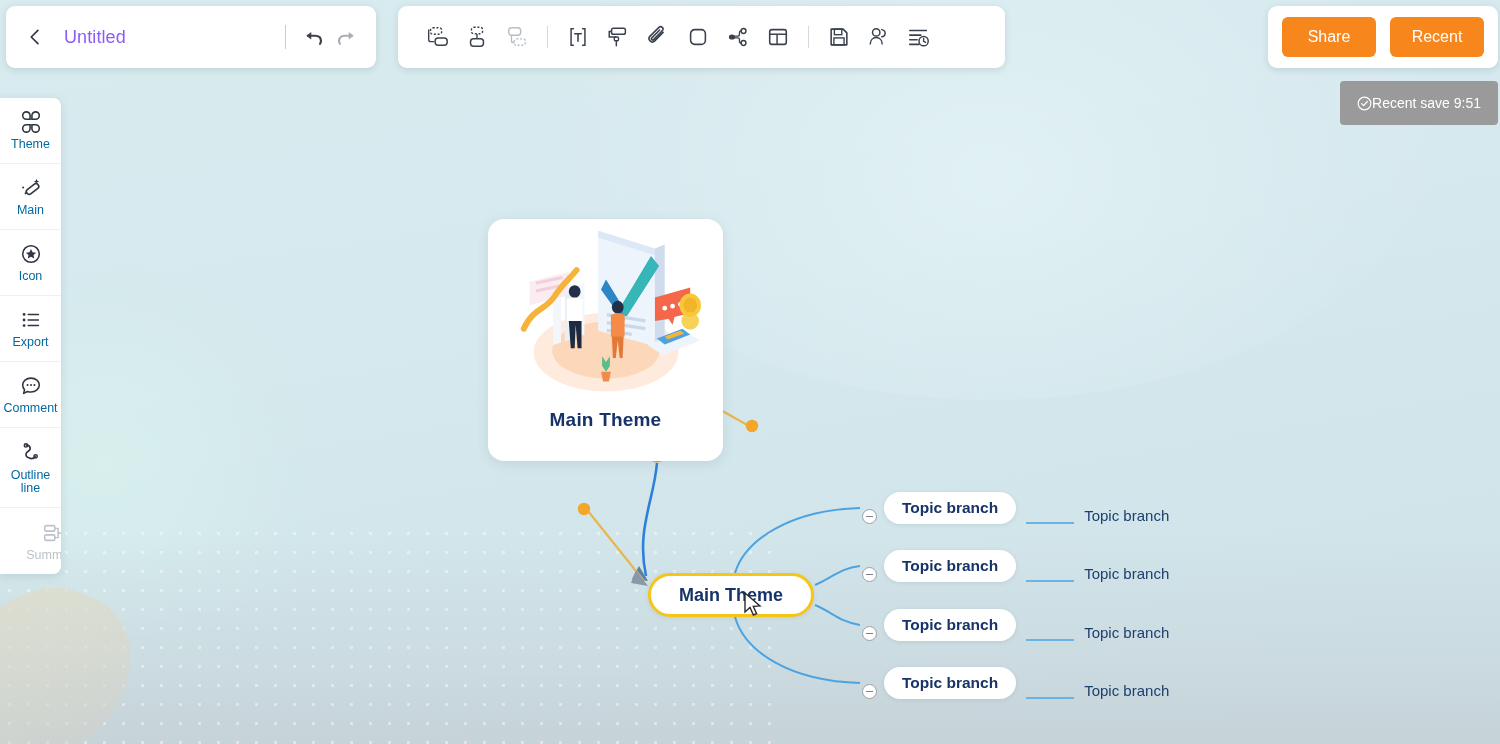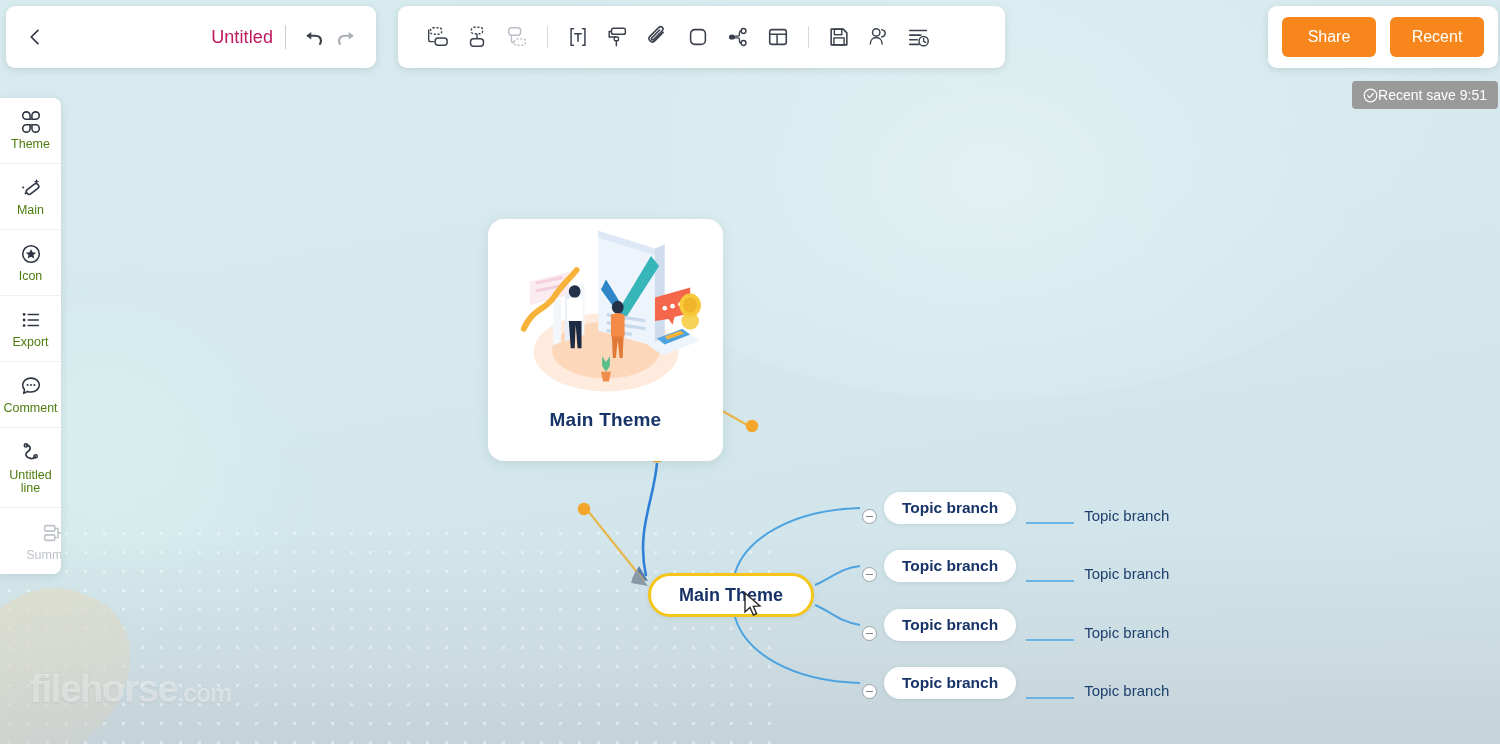--- a/index.html
+++ b/index.html
@@ -49,21 +49,21 @@
     position: absolute; left: 6px; top: 6px; width: 370px; height: 62px;
     background: #fff; border-radius: 9px;
     box-shadow: 0 2px 7px rgba(60,90,100,.16);
     display: flex; align-items: center; padding: 0 14px;
   }
   #back-btn {
     width: 30px; height: 30px; display: flex; align-items: center; justify-content: center;
     cursor: pointer; color: #2f3542;
   }
   #doc-title {
-    flex: 1; margin-left: 14px; font-size: 18px; color: #be185d; letter-spacing: .1px; text-align: right;
+    flex: 1; margin-left: 14px; font-size: 18px; color: #8b5cf6; letter-spacing: .1px;
   }
   .vdiv { width: 1px; height: 24px; background: #c9ccd1; margin: 0 12px; }
   .hist-btn { width: 32px; height: 32px; display:flex; align-items:center; justify-content:center; cursor:pointer; }
 
   
   #toolbar {
     position: absolute; left: 398px; top: 6px; width: 607px; height: 62px;
     background: #fff; border-radius: 9px;
     box-shadow: 0 2px 7px rgba(60,90,100,.16);
     display: flex; align-items: center; padding: 0 20px; gap: 2px;
@@ -83,37 +83,37 @@
     display: flex; align-items: center; justify-content: center; gap: 14px;
   }
   .orange-btn {
     height: 40px; min-width: 94px; padding: 0 8px;
     background: #f7861c; color: #fff; border: none; border-radius: 6px;
     font-size: 16px; font-family: inherit; cursor: pointer;
     display: flex; align-items: center; justify-content: center;
   }
 
   #save-status {
-    position: absolute; right: 2px; top: 81px; height: 28px;
+    position: absolute; right: 2px; top: 81px; height: 44px;
     background: #9a9a9a; color: #fff; border-radius: 4px;
-    display: flex; align-items: center; gap: 0; padding: 0 11px;
+    display: flex; align-items: center; gap: 0; padding: 0 17px;
     font-size: 14px;
   }
 
   
   #sidebar {
     position: absolute; left: 0; top: 98px; width: 61px;
     background: #fff; border-radius: 0 8px 8px 0;
     box-shadow: 0 2px 8px rgba(60,90,100,.15);
     overflow: hidden;
   }
   .side-item {
     height: 66px; display: flex; flex-direction: column;
     align-items: center; justify-content: center; gap: 4px;
-    cursor: pointer; color: #4d7c0f; border-bottom: 1px solid #eef0f2;
+    cursor: pointer; color: #0369a1; border-bottom: 1px solid #eef0f2;
   }
   .side-item:last-child { border-bottom: none; }
   .side-item .lbl { font-size: 12.5px; line-height: 13px; text-align: center; }
   .side-item.tall { height: 80px; }
   .side-item.disabled { color: #bdc2c8; cursor: default; padding-left: 45px; }
 
   
   #canvas { position: absolute; inset: 0; }
   #links { position: absolute; left: 0; top: 0; width: 1500px; height: 744px; pointer-events: none; }
 
@@ -301,23 +301,20 @@
       <span class="branch-pill">Topic branch</span>
       <span class="sub-line"></span>
       <span class="sub-label">Topic branch</span>
     </div>
 
     <svg id="cursor" width="20" height="26" viewBox="0 0 20 26">
       <path d="M1 1 L1 20 L6 15.5 L9.4 23 L12.6 21.6 L9.3 14.4 L16 14 Z" fill="#fff" stroke="#2b2b2b" stroke-width="1.4"></path>
     </svg>
   </div>
 
-  <div id="watermark">
-    <span>filehorse</span><span class="dom">.com</span>
-  </div>
 
   <div id="titlebar">
     <div id="back-btn">
       <svg width="20" height="20" viewBox="0 0 24 24">
         <path d="M15.5 4 L7.5 12 L15.5 20" stroke="#2f3542" stroke-width="2" fill="none" stroke-linecap="round" stroke-linejoin="round"></path>
       </svg>
     </div>
     <div id="doc-title">Untitled</div>
     <div class="vdiv"></div>
     <div class="hist-btn">
@@ -484,21 +481,21 @@
       </svg>
       <span class="lbl">Comment</span>
     </div>
 
     <div class="side-item tall">
       <svg width="24" height="24" viewBox="0 0 26 26">
         <path d="M8 4.5 C12.5 4.5 13.5 9 10 11 C6.5 13 6.5 17 11 18.5 C14 19.5 16.5 18.5 17.5 17" stroke="#2f3542" stroke-width="1.8" fill="none" stroke-linecap="round"></path>
         <circle cx="7.5" cy="4.8" r="1.8" fill="none" stroke="#2f3542" stroke-width="1.6"></circle>
         <circle cx="18" cy="16.6" r="1.8" fill="none" stroke="#2f3542" stroke-width="1.6"></circle>
       </svg>
-      <span class="lbl">Untitled line</span>
+      <span class="lbl">Outline line</span>
     </div>
 
     <div class="side-item disabled">
       <svg width="24" height="24" viewBox="0 0 26 26">
         <rect x="4" y="5" width="11" height="6" rx="1.6" fill="none" stroke="currentColor" stroke-width="1.7"></rect>
         <rect x="4" y="15" width="11" height="6" rx="1.6" fill="none" stroke="currentColor" stroke-width="1.7"></rect>
         <path d="M15 8 H18.5 V18 H15" stroke="currentColor" stroke-width="1.6" fill="none"></path>
         <path d="M18.5 13 H22" stroke="currentColor" stroke-width="1.6" stroke-linecap="round"></path>
       </svg>
       <span class="lbl">Summary</span>

